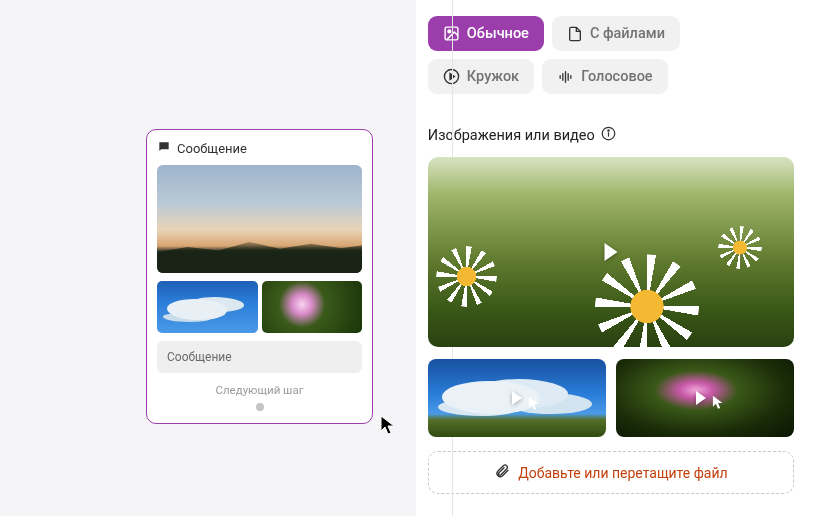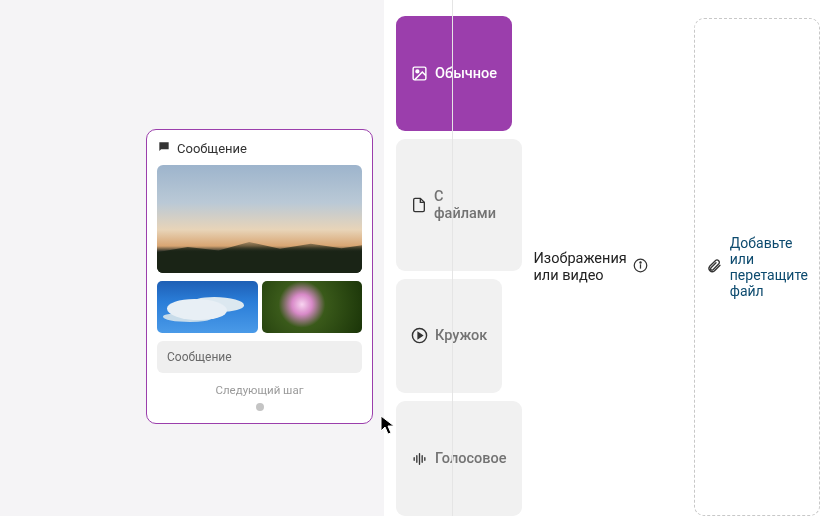--- a/index.html
+++ b/index.html
@@ -16,20 +16,21 @@
   height: 100%;
   background: #f5f4f6;
   position: relative;
 }
 .right-panel {
   width: 442px;
   height: 100%;
   background: #fff;
   padding: 16px 32px 0 12px;
   display: flex;
+  flex-direction: column;
   gap: 12px;
 }
 .divider {
   position: absolute;
   left: 452px;
   top: 0;
   width: 1px;
   height: 100%;
   background: #e5e5e5;
 }
@@ -144,21 +145,21 @@
   color: #fff;
 }
 .tab svg { display: block; }
 
 .section-label {
   display: flex;
   align-items: center;
   gap: 6px;
   font-size: 14.5px;
   color: #222;
-  margin-top: 2px;
+  margin-top: 20px;
 }
 
 .media-main {
   width: 100%;
   height: 190px;
   border-radius: 10px;
   background: linear-gradient(180deg, #d8e4c2 0%, #9fb56a 20%, #5f7a2e 55%, #3a5818 80%, #2a4010 100%);
   position: relative;
   overflow: hidden;
   cursor: pointer;
@@ -234,21 +235,21 @@
 
 .dropzone {
   border: 1.5px dashed #c8c8c8;
   border-radius: 10px;
   padding: 11px;
   display: flex;
   align-items: center;
   justify-content: center;
   gap: 8px;
   font-size: 14px;
-  color: #0c4a6e;
+  color: #c2410c;
   cursor: pointer;
   margin-top: 2px;
 }
 
 .mouse-cursor {
   position: absolute;
   left: 380px;
   top: 415px;
   width: 16px;
   height: 20px;

